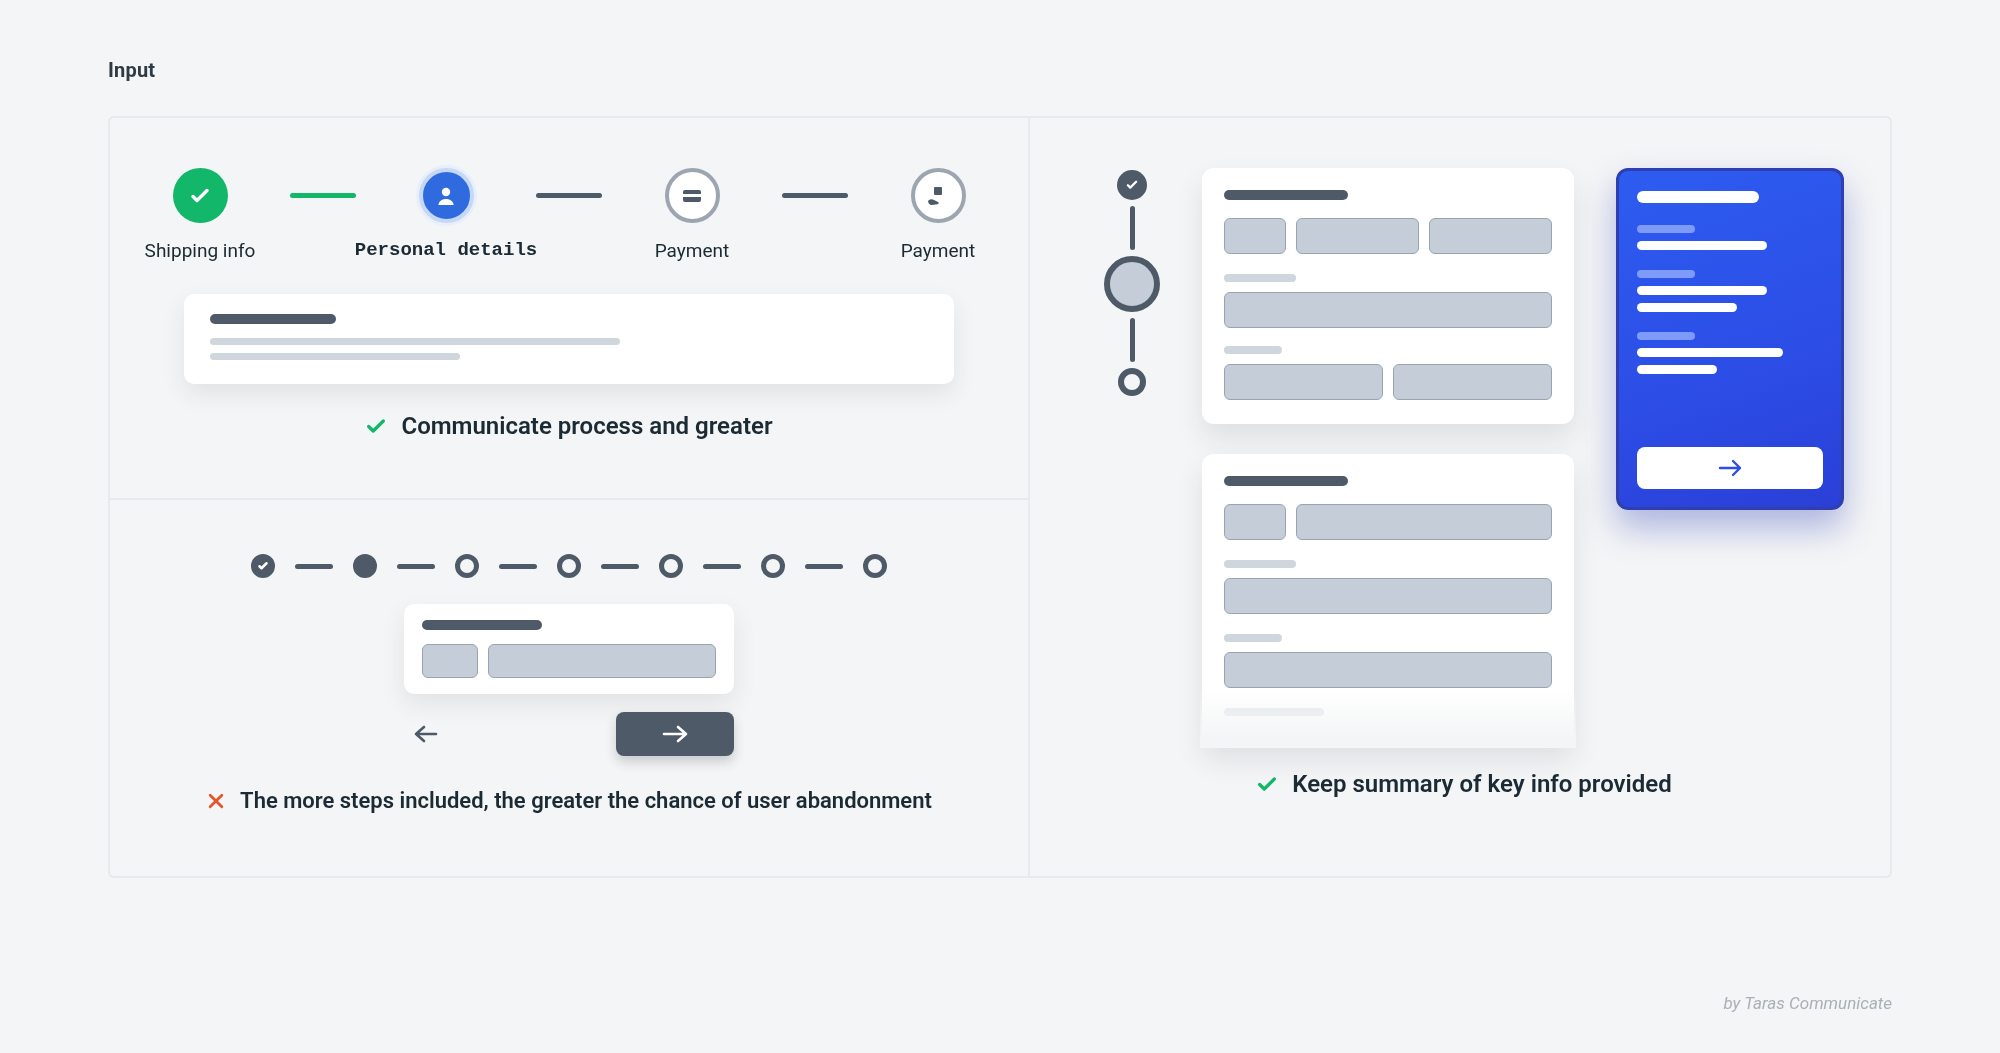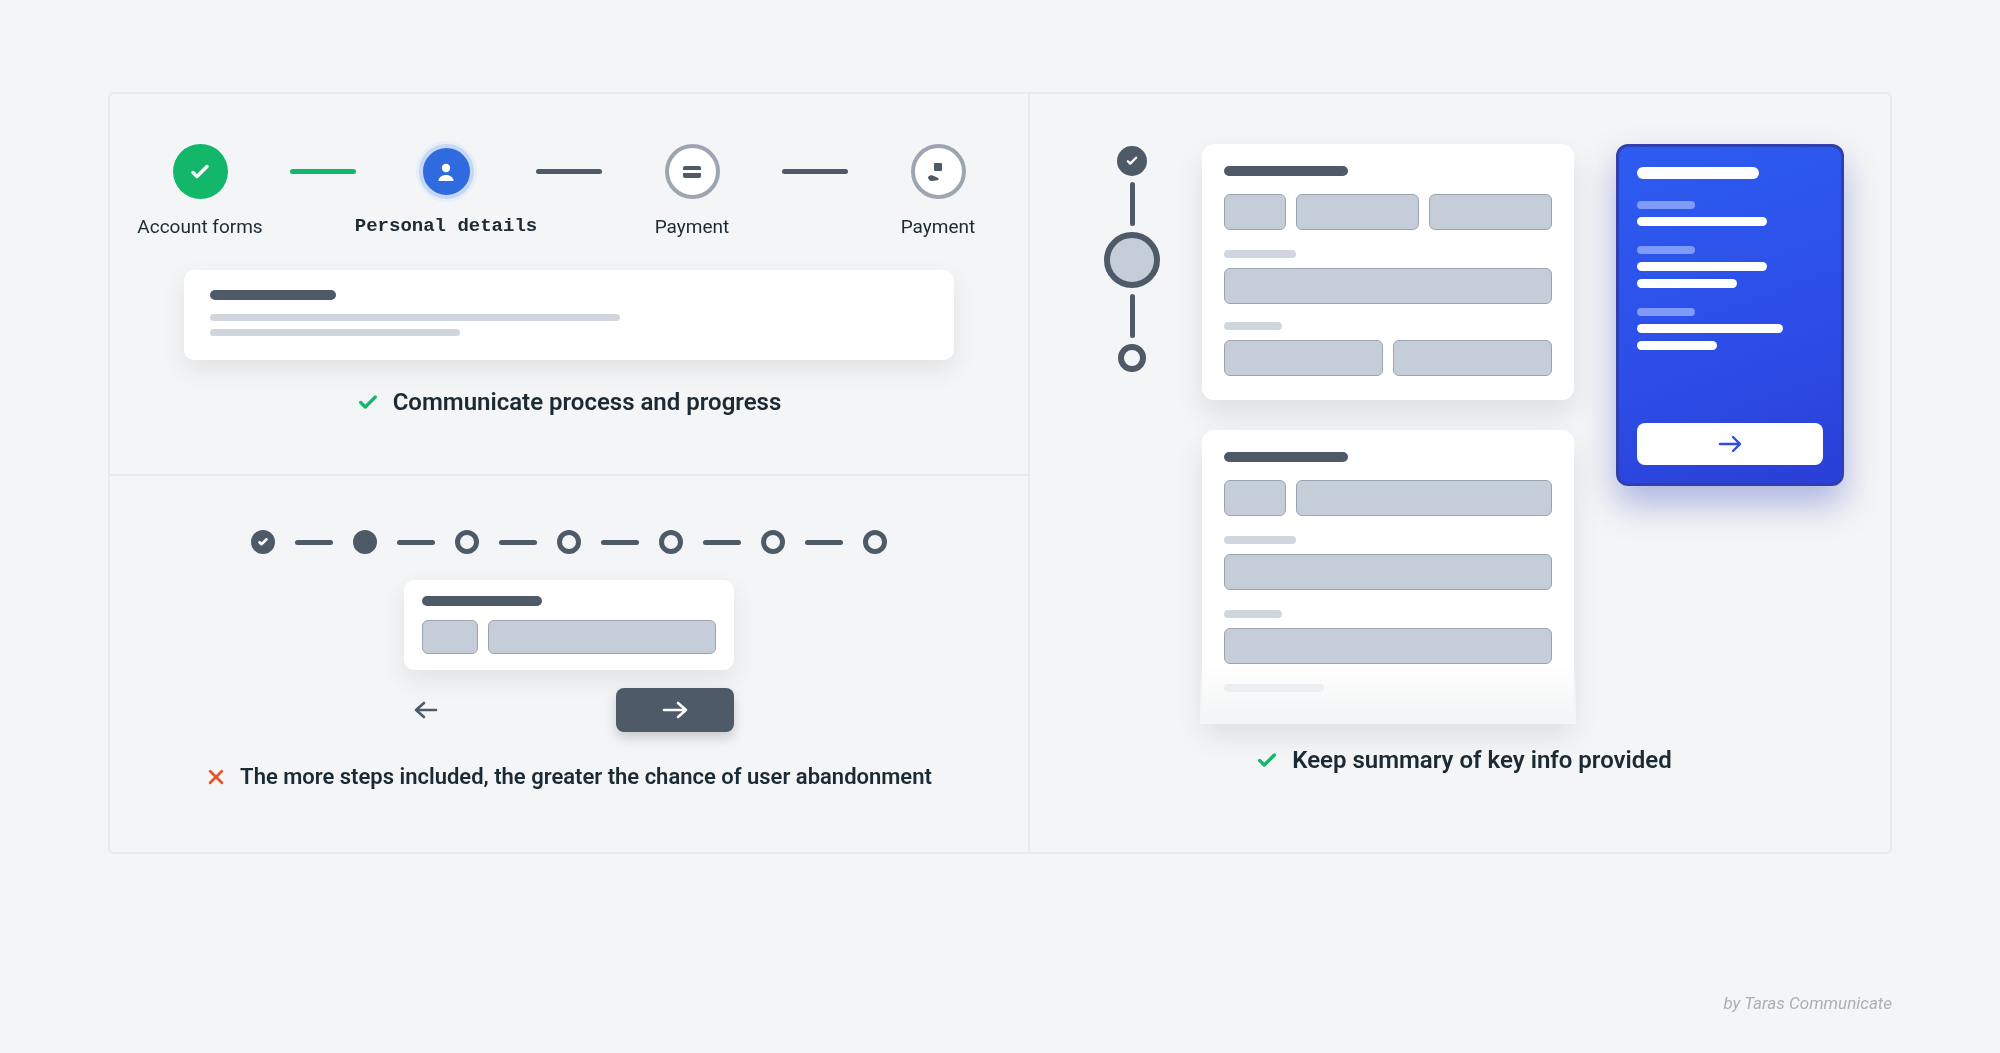--- a/index.html
+++ b/index.html
@@ -98,34 +98,35 @@
     position:absolute; left:-2px; right:-2px; bottom:-2px; height:60px;
     background: linear-gradient(180deg, rgba(244,245,246,0) 0%, #f4f5f6 85%);
     pointer-events:none;
   }
   svg { display:block; }
 </style>
 </head>
 <body>
 
 <div class="wrap">
+  <div class="eyebrow">Input</div>
 
   <div class="grid">
     <div class="left">
 
       <div class="cell top">
         <div class="stepperA">
 
           <div class="node">
             <div class="dotA done">
               <svg width="24" height="24" viewBox="0 0 24 24">
                   <path d="M5 12.5l4 4 10-10" stroke="#fff" stroke-width="3.4" fill="none" stroke-linecap="round" stroke-linejoin="round"></path>
                 </svg>
             </div>
-            <div class="lblA">Account forms</div>
+            <div class="lblA">Shipping info</div>
           </div>
           <div class="connA green"></div>
 
           <div class="node">
             <div class="dotA active">
               <svg width="24" height="24" viewBox="0 0 24 24" fill="#fff">
                   <circle cx="12" cy="8" r="4.2"></circle>
                   <path d="M4.5 20c1.2-4 5-5 7.5-5s6.3 1 7.5 5v1H4.5z"></path>
                 </svg>
             </div>
@@ -160,21 +161,21 @@
           <div class="ph light" style="width:410px;height:7px;margin-top:14px;border-radius:4px"></div>
           <div class="ph light" style="width:250px;height:7px;margin-top:8px;border-radius:4px"></div>
         </div>
 
         <div class="caption" style="margin-top:28px">
           <span class="tick">
             <svg width="22" height="22" viewBox="0 0 24 24">
                 <path d="M4 12.5l5 5L20 6.5" stroke="#12b76a" stroke-width="3.6" fill="none" stroke-linecap="round" stroke-linejoin="round"></path>
               </svg>
           </span>
-          <span>Communicate process and progress</span>
+          <span>Communicate process and greater</span>
         </div>
       </div>
 
       <div class="cell">
         <div class="stepperB">
           <div class="dotB check">
             <svg width="12" height="12" viewBox="0 0 24 24">
                 <path d="M5 12.5l4 4 10-10" stroke="#fff" stroke-width="5" fill="none" stroke-linecap="round" stroke-linejoin="round"></path>
               </svg>
           </div>

